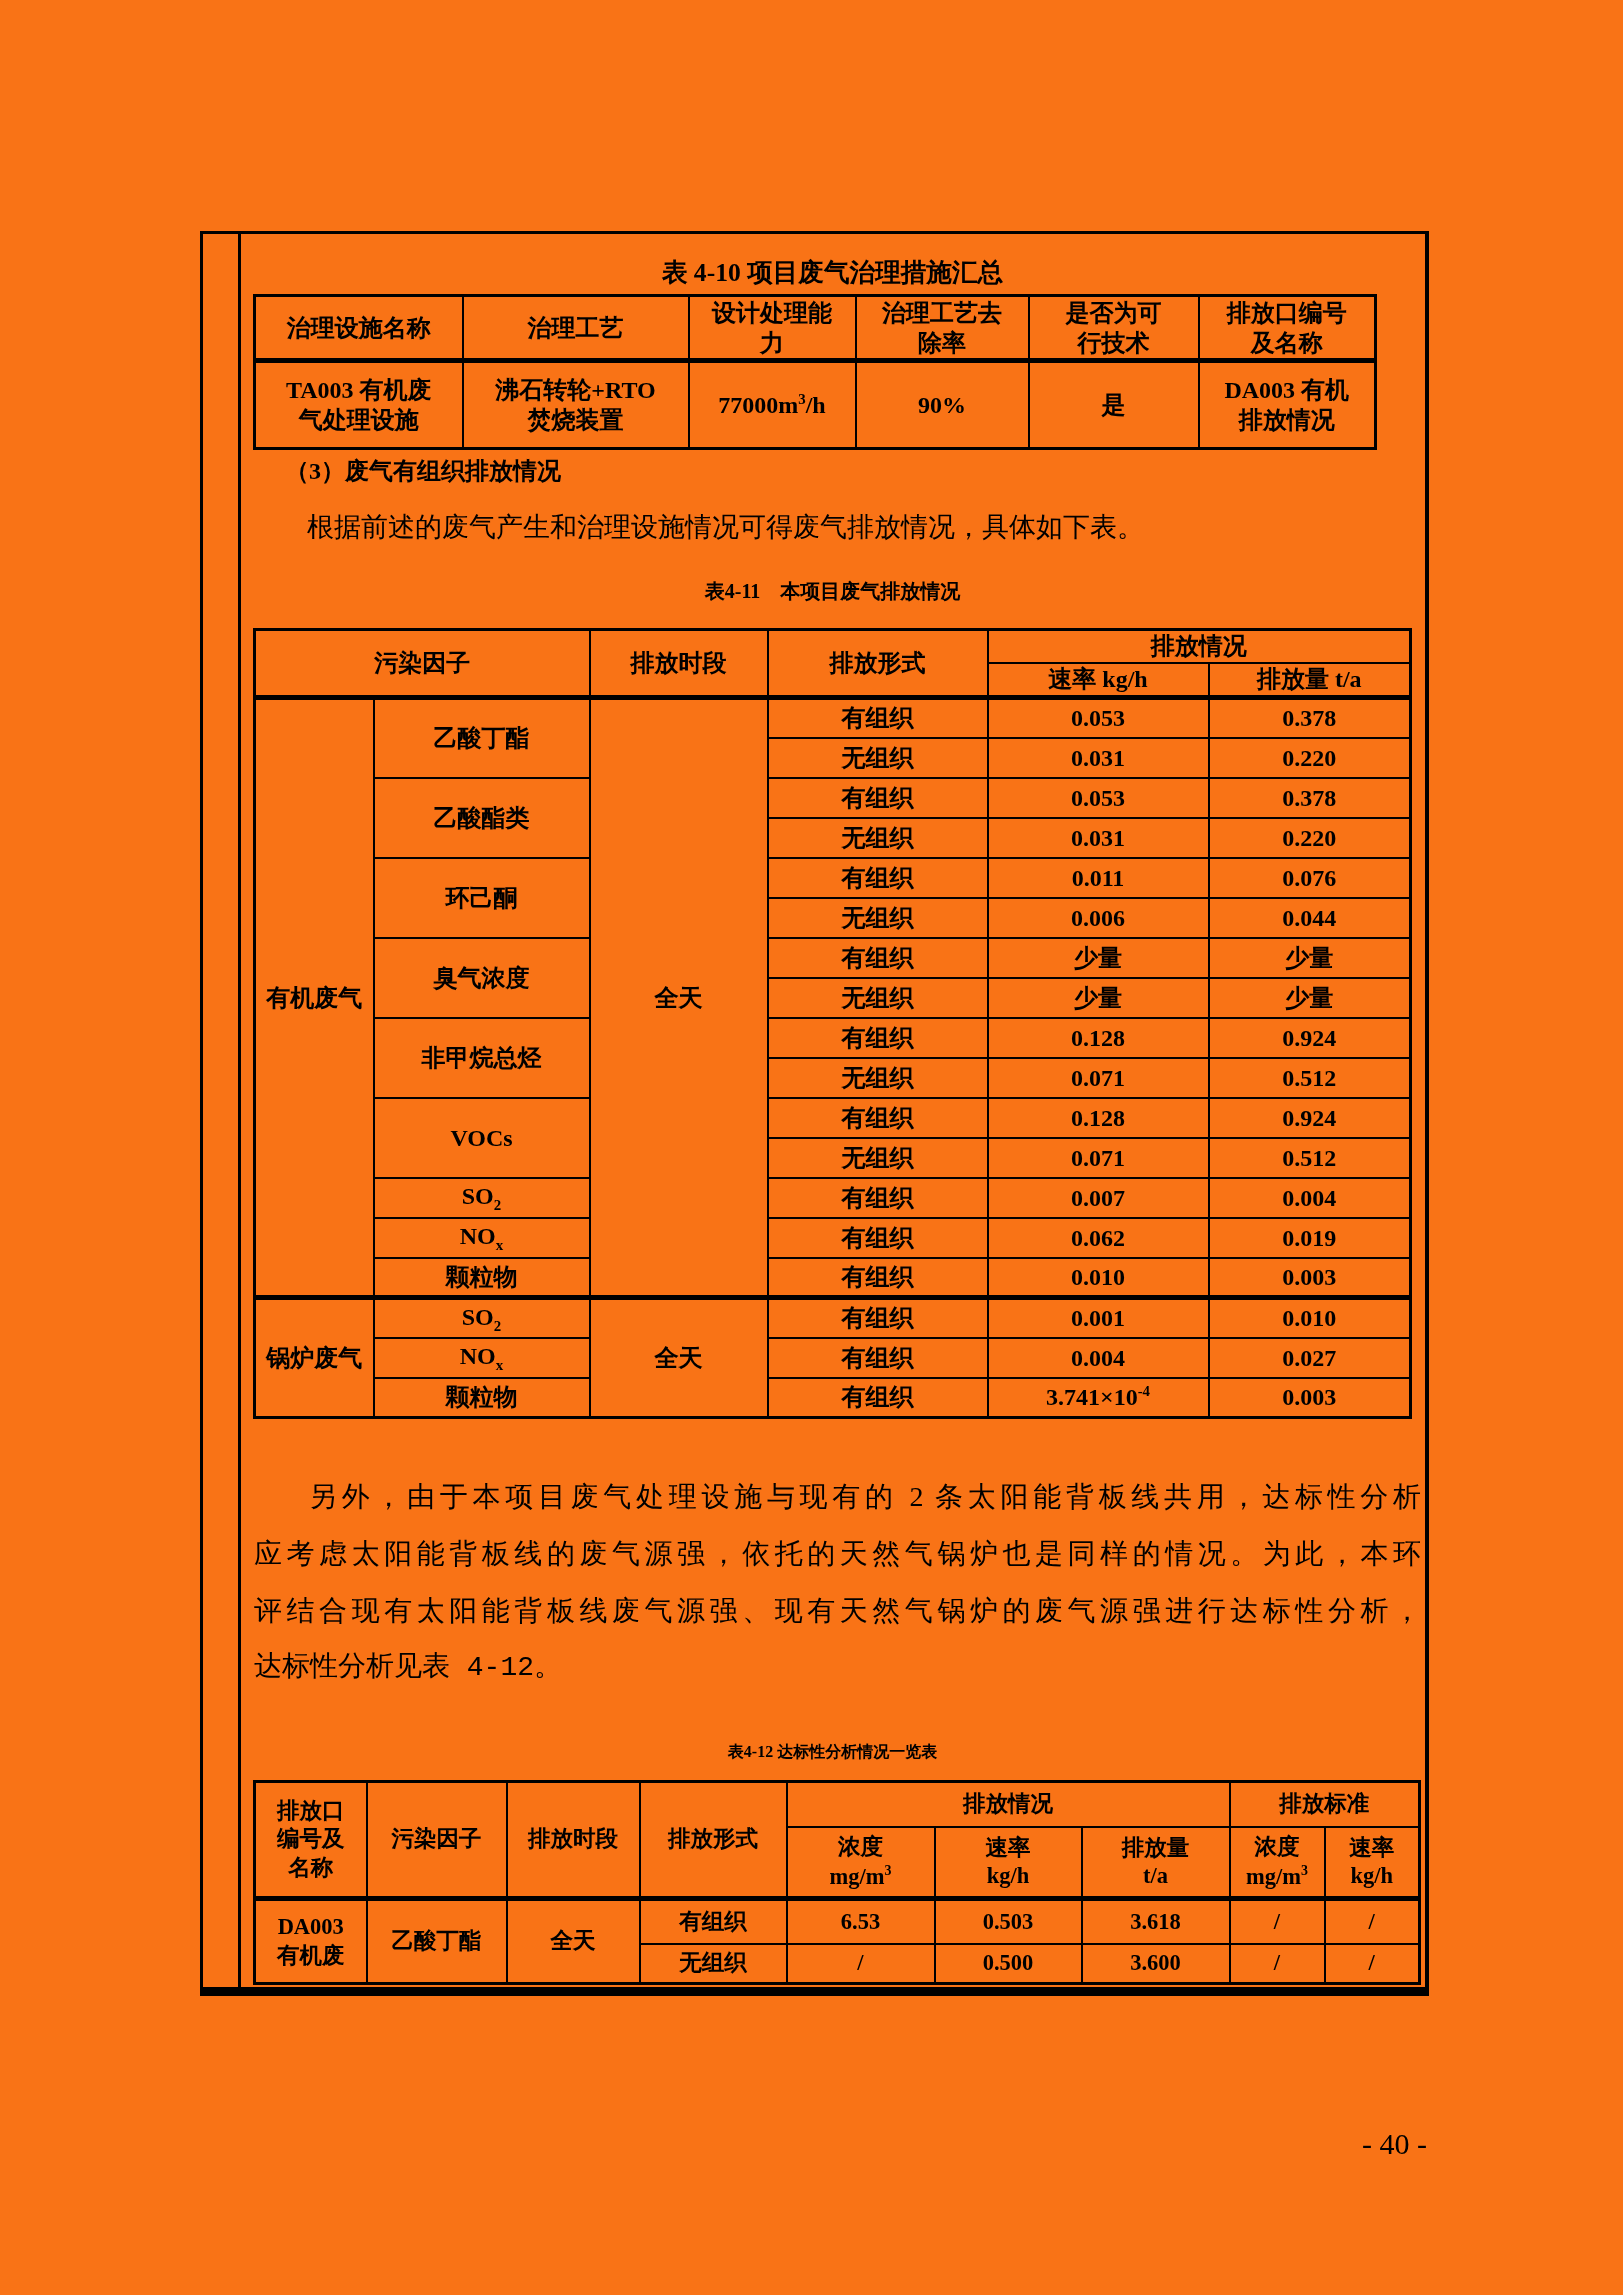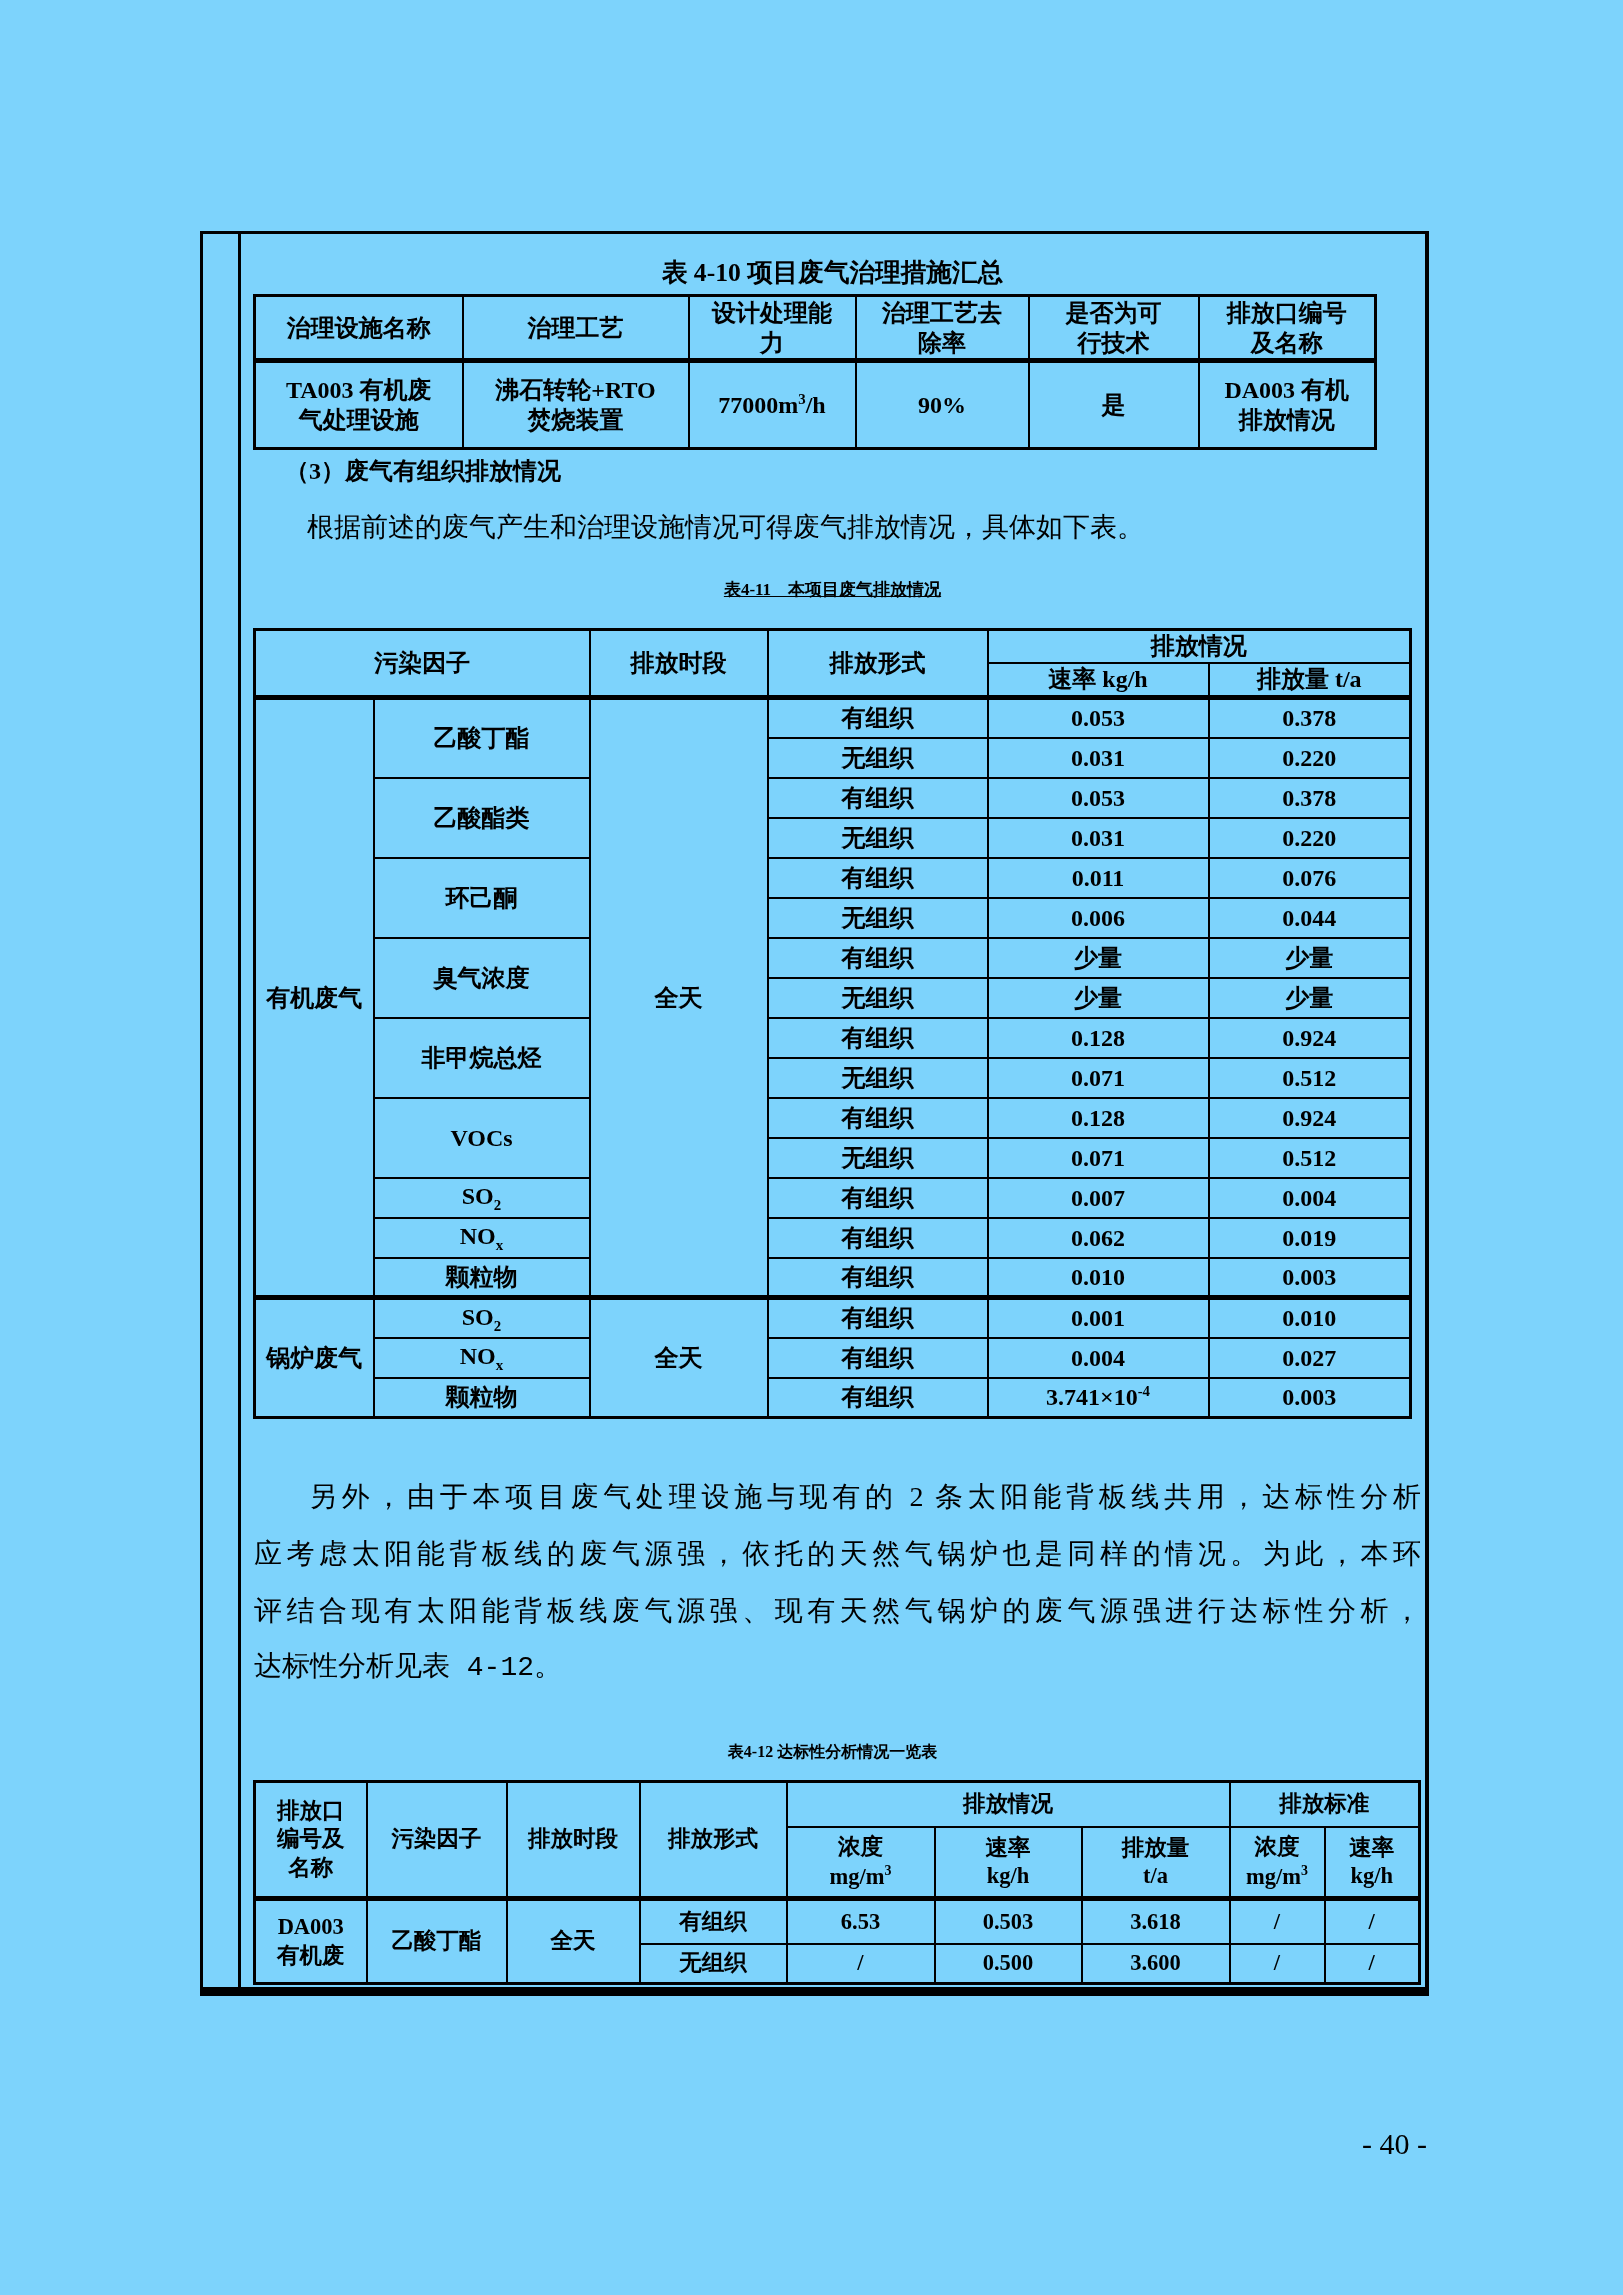--- a/index.html
+++ b/index.html
@@ -1,19 +1,19 @@
 <!DOCTYPE html>
 <html style="font-size:8.2px"><head>
 <meta charset="utf-8">
 <style>
   html,body{margin:0;padding:0;background:#ffffff;}
   .page{
     position:relative;
     width:1623px;height:2295px;
-    background:#7dd3fc;
+    background:#f97316;
     color:#000;
     font-family:"Liberation Serif","DejaVu Serif",serif;
     overflow:hidden;
   }
   
   .frame{
     position:absolute;left:200px;top:231px;width:1229px;height:1765px;
     box-sizing:border-box;
     border-top:3.6px solid #000;
     border-left:3.6px solid #000;
@@ -22,21 +22,21 @@
   }
   .frame-inner-line{
     position:absolute;left:238px;top:231px;width:2.6px;height:1763px;
     background:#000;
   }
   .t-title{
     position:absolute;left:238px;width:1189px;
     text-align:center;font-weight:bold;white-space:pre;
   }
   #t10-title{top:255px;font-size:25.6px;}
-  #t11-title{top:578px;font-size:17px;text-decoration:underline;}
+  #t11-title{top:578px;font-size:20px;}
   #t12-title{top:1742px;font-size:16px;}
   .h3{
     position:absolute;left:285px;top:455px;
     font-size:24px;font-weight:bold;white-space:pre;
   }
   .para{
     position:absolute;font-size:27px;white-space:pre;
   }
   #para1{left:307px;top:509px;}
   .para2{

